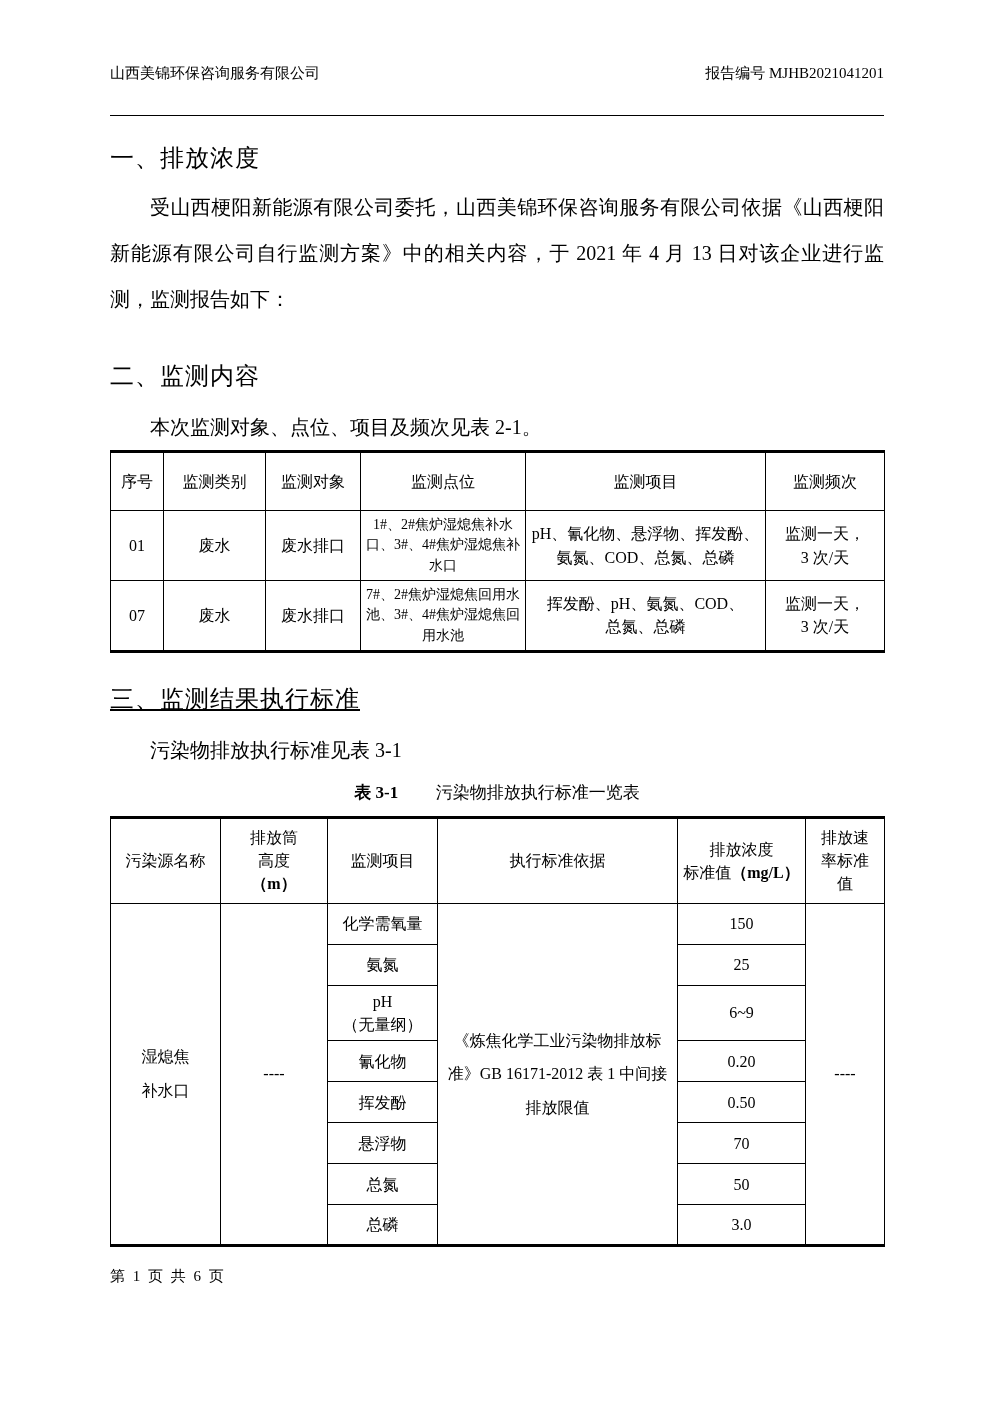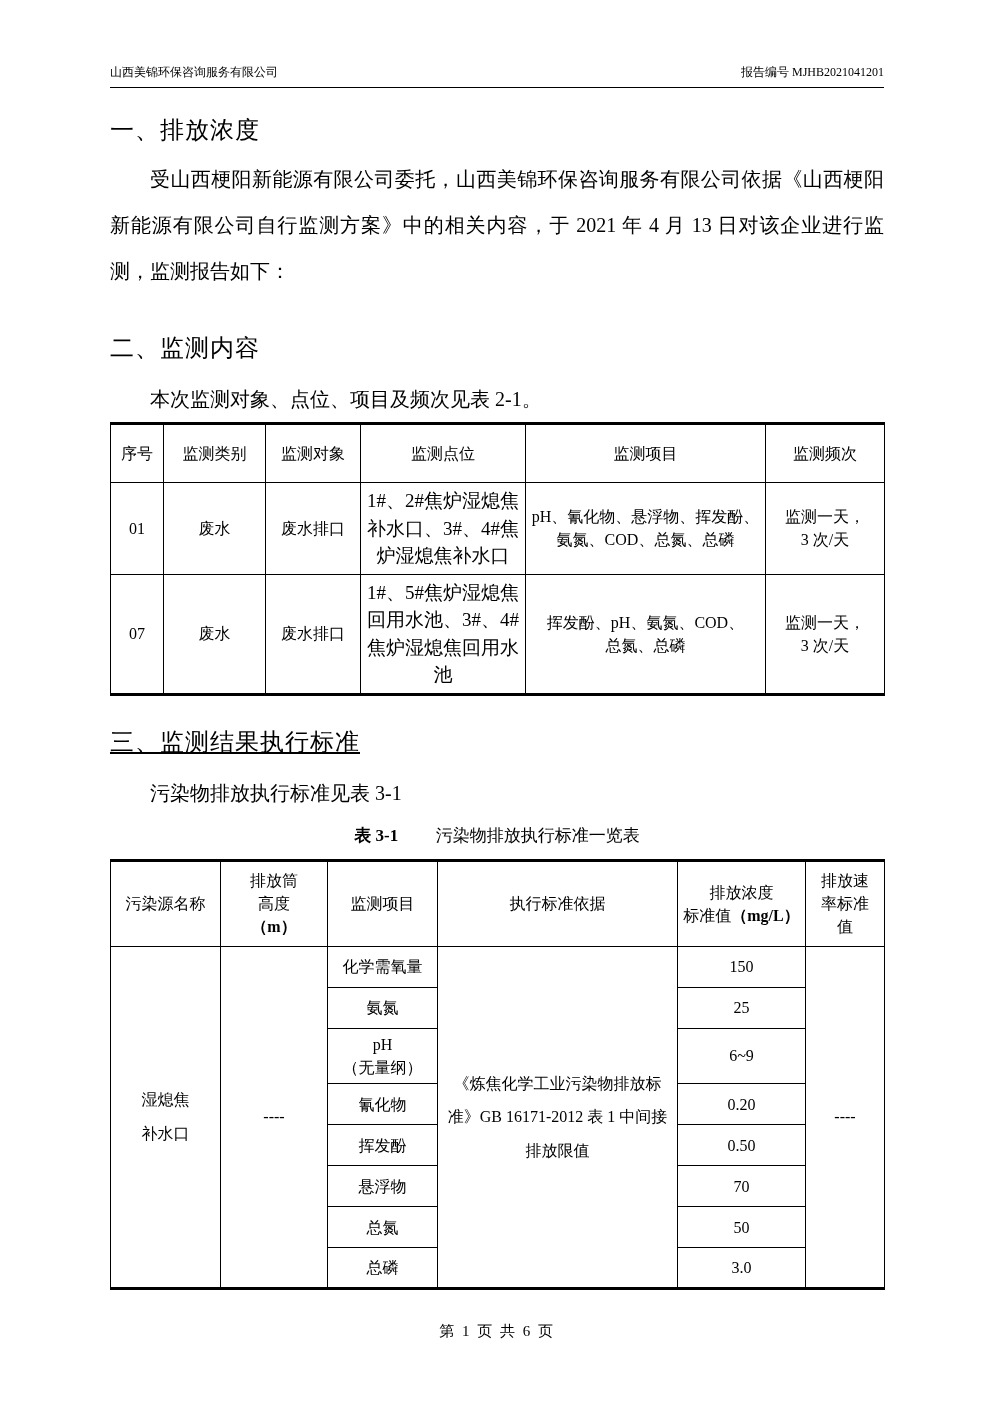--- a/index.html
+++ b/index.html
@@ -7,21 +7,21 @@
   body {
     width: 992px; height: 1403px;
     font-family: "Liberation Serif", "DejaVu Serif", serif;
     color: #000; overflow: hidden;
   }
   .page { padding: 64px 108px 0 110px; width: 992px; }
 
   
   .report-header {
     display: flex; justify-content: space-between; align-items: flex-end;
-    font-size: 12px; padding-bottom: 6px; border-bottom: 1.5px solid #000;
+    font-size: 15px; padding-bottom: 32px; border-bottom: 1.5px solid #000;
   }
 
   h2.sec-title { font-size: 24px; font-weight: normal; letter-spacing: 1px; }
   .sec1-title { margin-top: 26px; }
   .sec2-title { margin-top: 38px; }
   .sec3-title { margin-top: 30px; text-decoration: underline; }
 
   p.body-text {
     font-size: 20px; line-height: 2.3; text-align: justify;
     text-indent: 2em; margin-top: 10px;
@@ -36,31 +36,31 @@
     text-align: center; font-size: 16px;
     border-top: 3px solid #000; border-bottom: 3px solid #000;
   }
   th, td { border: 1px solid #000; font-weight: normal; padding: 4px 3px; line-height: 1.45; }
   table tr:first-child > * { border-top: none; }
   table tr:last-child > * { border-bottom: none; }
   th:first-child, td:first-child { border-left: 1px solid #000; }
 
   .t2 th { height: 59px; margin-top: 19px; }
   .t2 td { height: 70px; }
-  .t2 .dense { font-size: 19px; line-height: 1.45; }
+  .t2 .dense { font-size: 14px; line-height: 1.45; }
 
   .t3 th { height: 86px; }
   .t3 td { height: 41px; }
   .t3 .tall { line-height: 2.1; }
 
   .pre { white-space: pre-line; }
   .unit { font-weight: bold; }
   .unit-block { display: block; font-weight: bold; }
 
-  .footer { text-align: center; font-size: 15px; margin-top: 32px; letter-spacing: 2px; }
+  .footer { text-align: left; font-size: 15px; margin-top: 20px; letter-spacing: 2px; }
 </style>
 </head>
 <body>
 
 <div class="page">
 
   <div class="report-header">
     <span>山西美锦环保咨询服务有限公司</span>
     <span>报告编号 MJHB2021041201</span>
   </div>
@@ -96,21 +96,21 @@
       <td>废水排口</td>
       <td class="dense">1#、2#焦炉湿熄焦补水口、3#、4#焦炉湿熄焦补水口</td>
       <td>pH、氰化物、悬浮物、挥发酚、氨氮、COD、总氮、总磷</td>
       <td class="pre">监测一天，
 3 次/天</td>
     </tr>
     <tr>
       <td>07</td>
       <td>废水</td>
       <td>废水排口</td>
-      <td class="dense">1#、5#焦炉湿熄焦回用水池、3#、4#焦炉湿熄焦回用水池</td>
+      <td class="dense">7#、2#焦炉湿熄焦回用水池、3#、4#焦炉湿熄焦回用水池</td>
       <td class="pre">挥发酚、pH、氨氮、COD、
 总氮、总磷</td>
       <td class="pre">监测一天，
 3 次/天</td>
     </tr>
   </tbody>
     </table>
 
   <h2 class="sec-title sec3-title">三、监测结果执行标准</h2>
   <p class="body-text intro">污染物排放执行标准见表 3-1</p>

